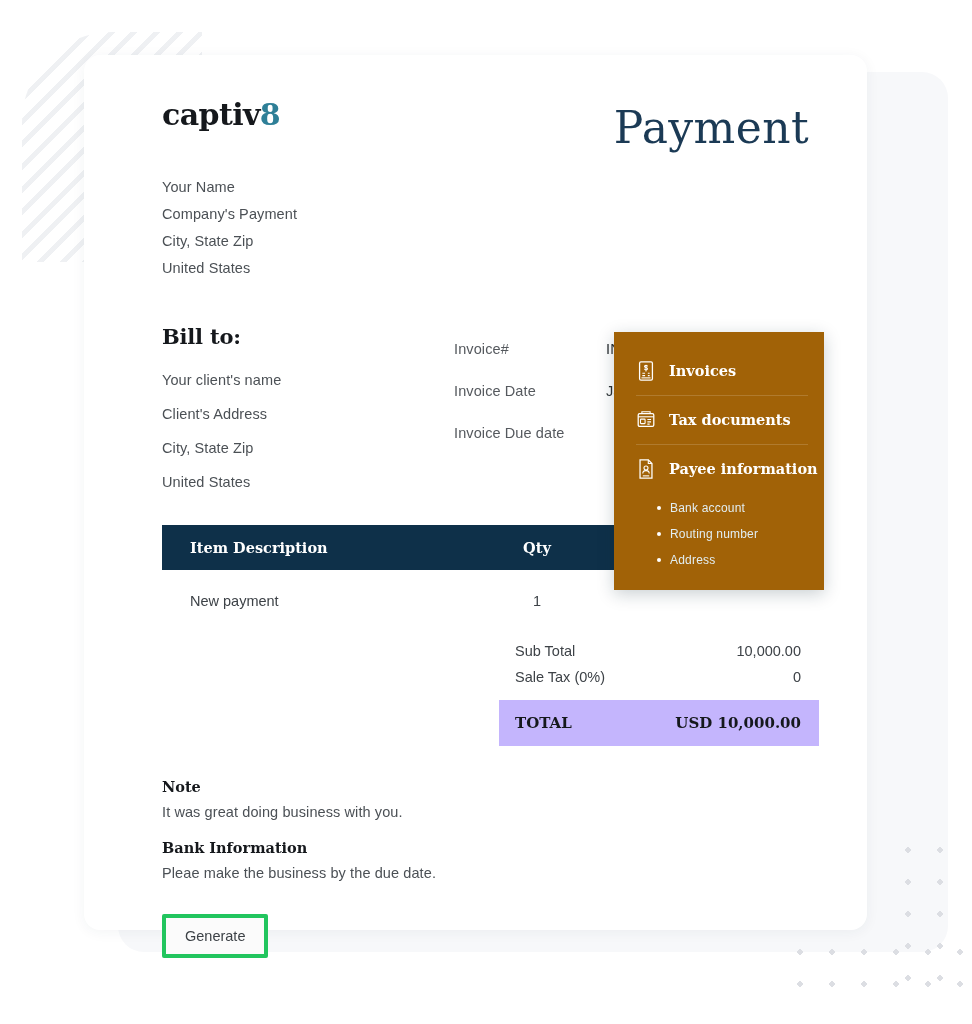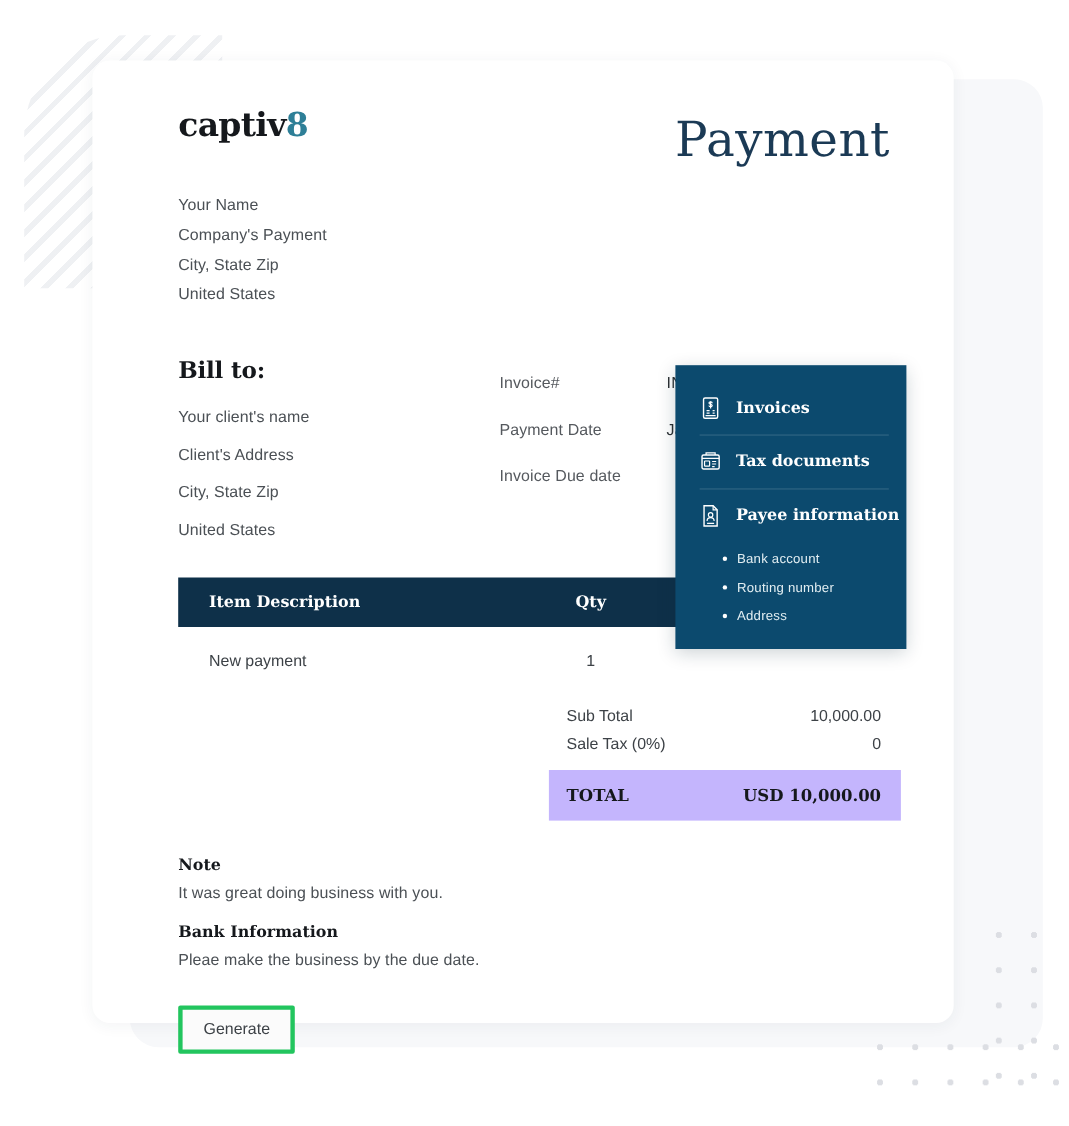--- a/index.html
+++ b/index.html
@@ -236,21 +236,21 @@
     cursor: pointer;
   }
 
   
   #menu-overlay {
     position: absolute;
     left: 614px;
     top: 332px;
     width: 210px;
     height: 258px;
-    background: #0c4a6e;
+    background: #a16207;
     box-shadow: 0 4px 16px rgba(15,40,55,0.22);
     padding: 0;
     box-sizing: border-box;
   }
   .menu-item {
     display: flex;
     align-items: center;
     height: 49px;
     padding: 0 0 0 22px;
     color: #ffffff;
@@ -334,21 +334,21 @@
         <div class="bill-line">City, State Zip</div>
         <div class="bill-line">United States</div>
       </div>
 
       <div class="meta-block">
         <div class="meta-row">
           <div class="meta-label">Invoice#</div>
           <div class="meta-value">INV 12</div>
         </div>
         <div class="meta-row">
-          <div class="meta-label">Payment Date</div>
+          <div class="meta-label">Invoice Date</div>
           <div class="meta-value">Jan 20, 2021</div>
         </div>
         <div class="meta-row">
           <div class="meta-label">Invoice Due date</div>
           <div class="meta-value"></div>
         </div>
       </div>
     </div>
 
     <div class="items-table">

